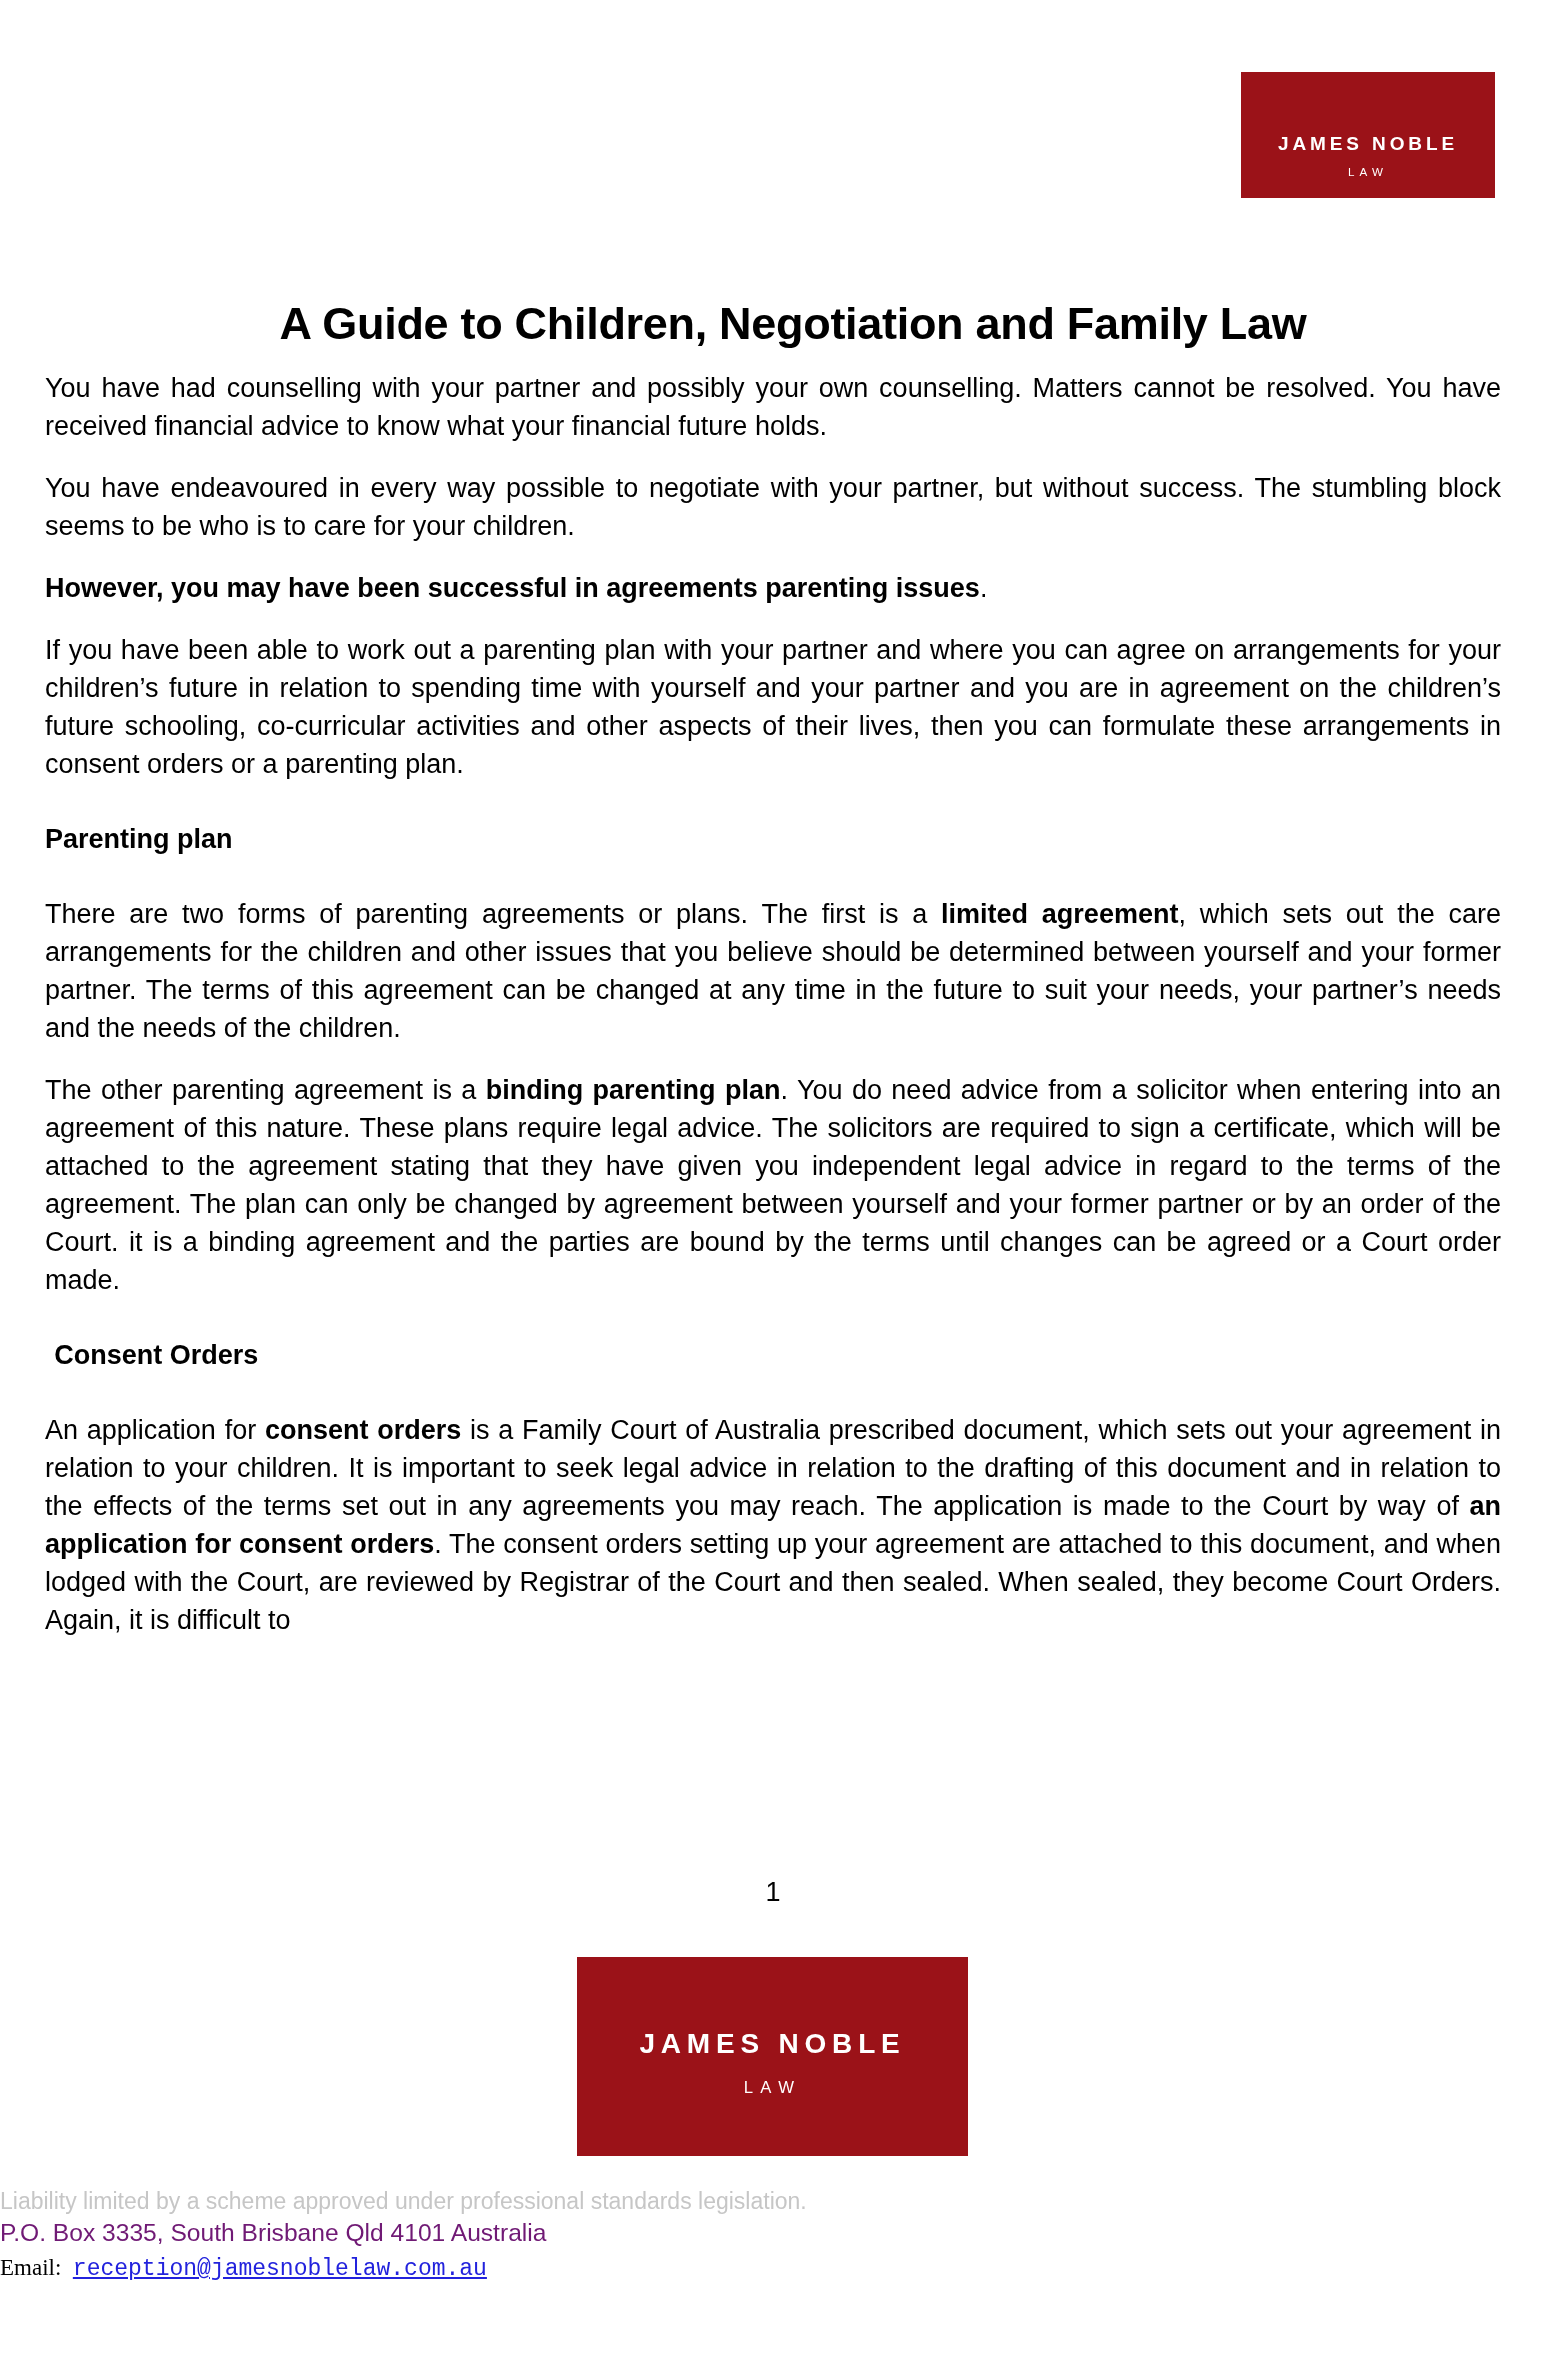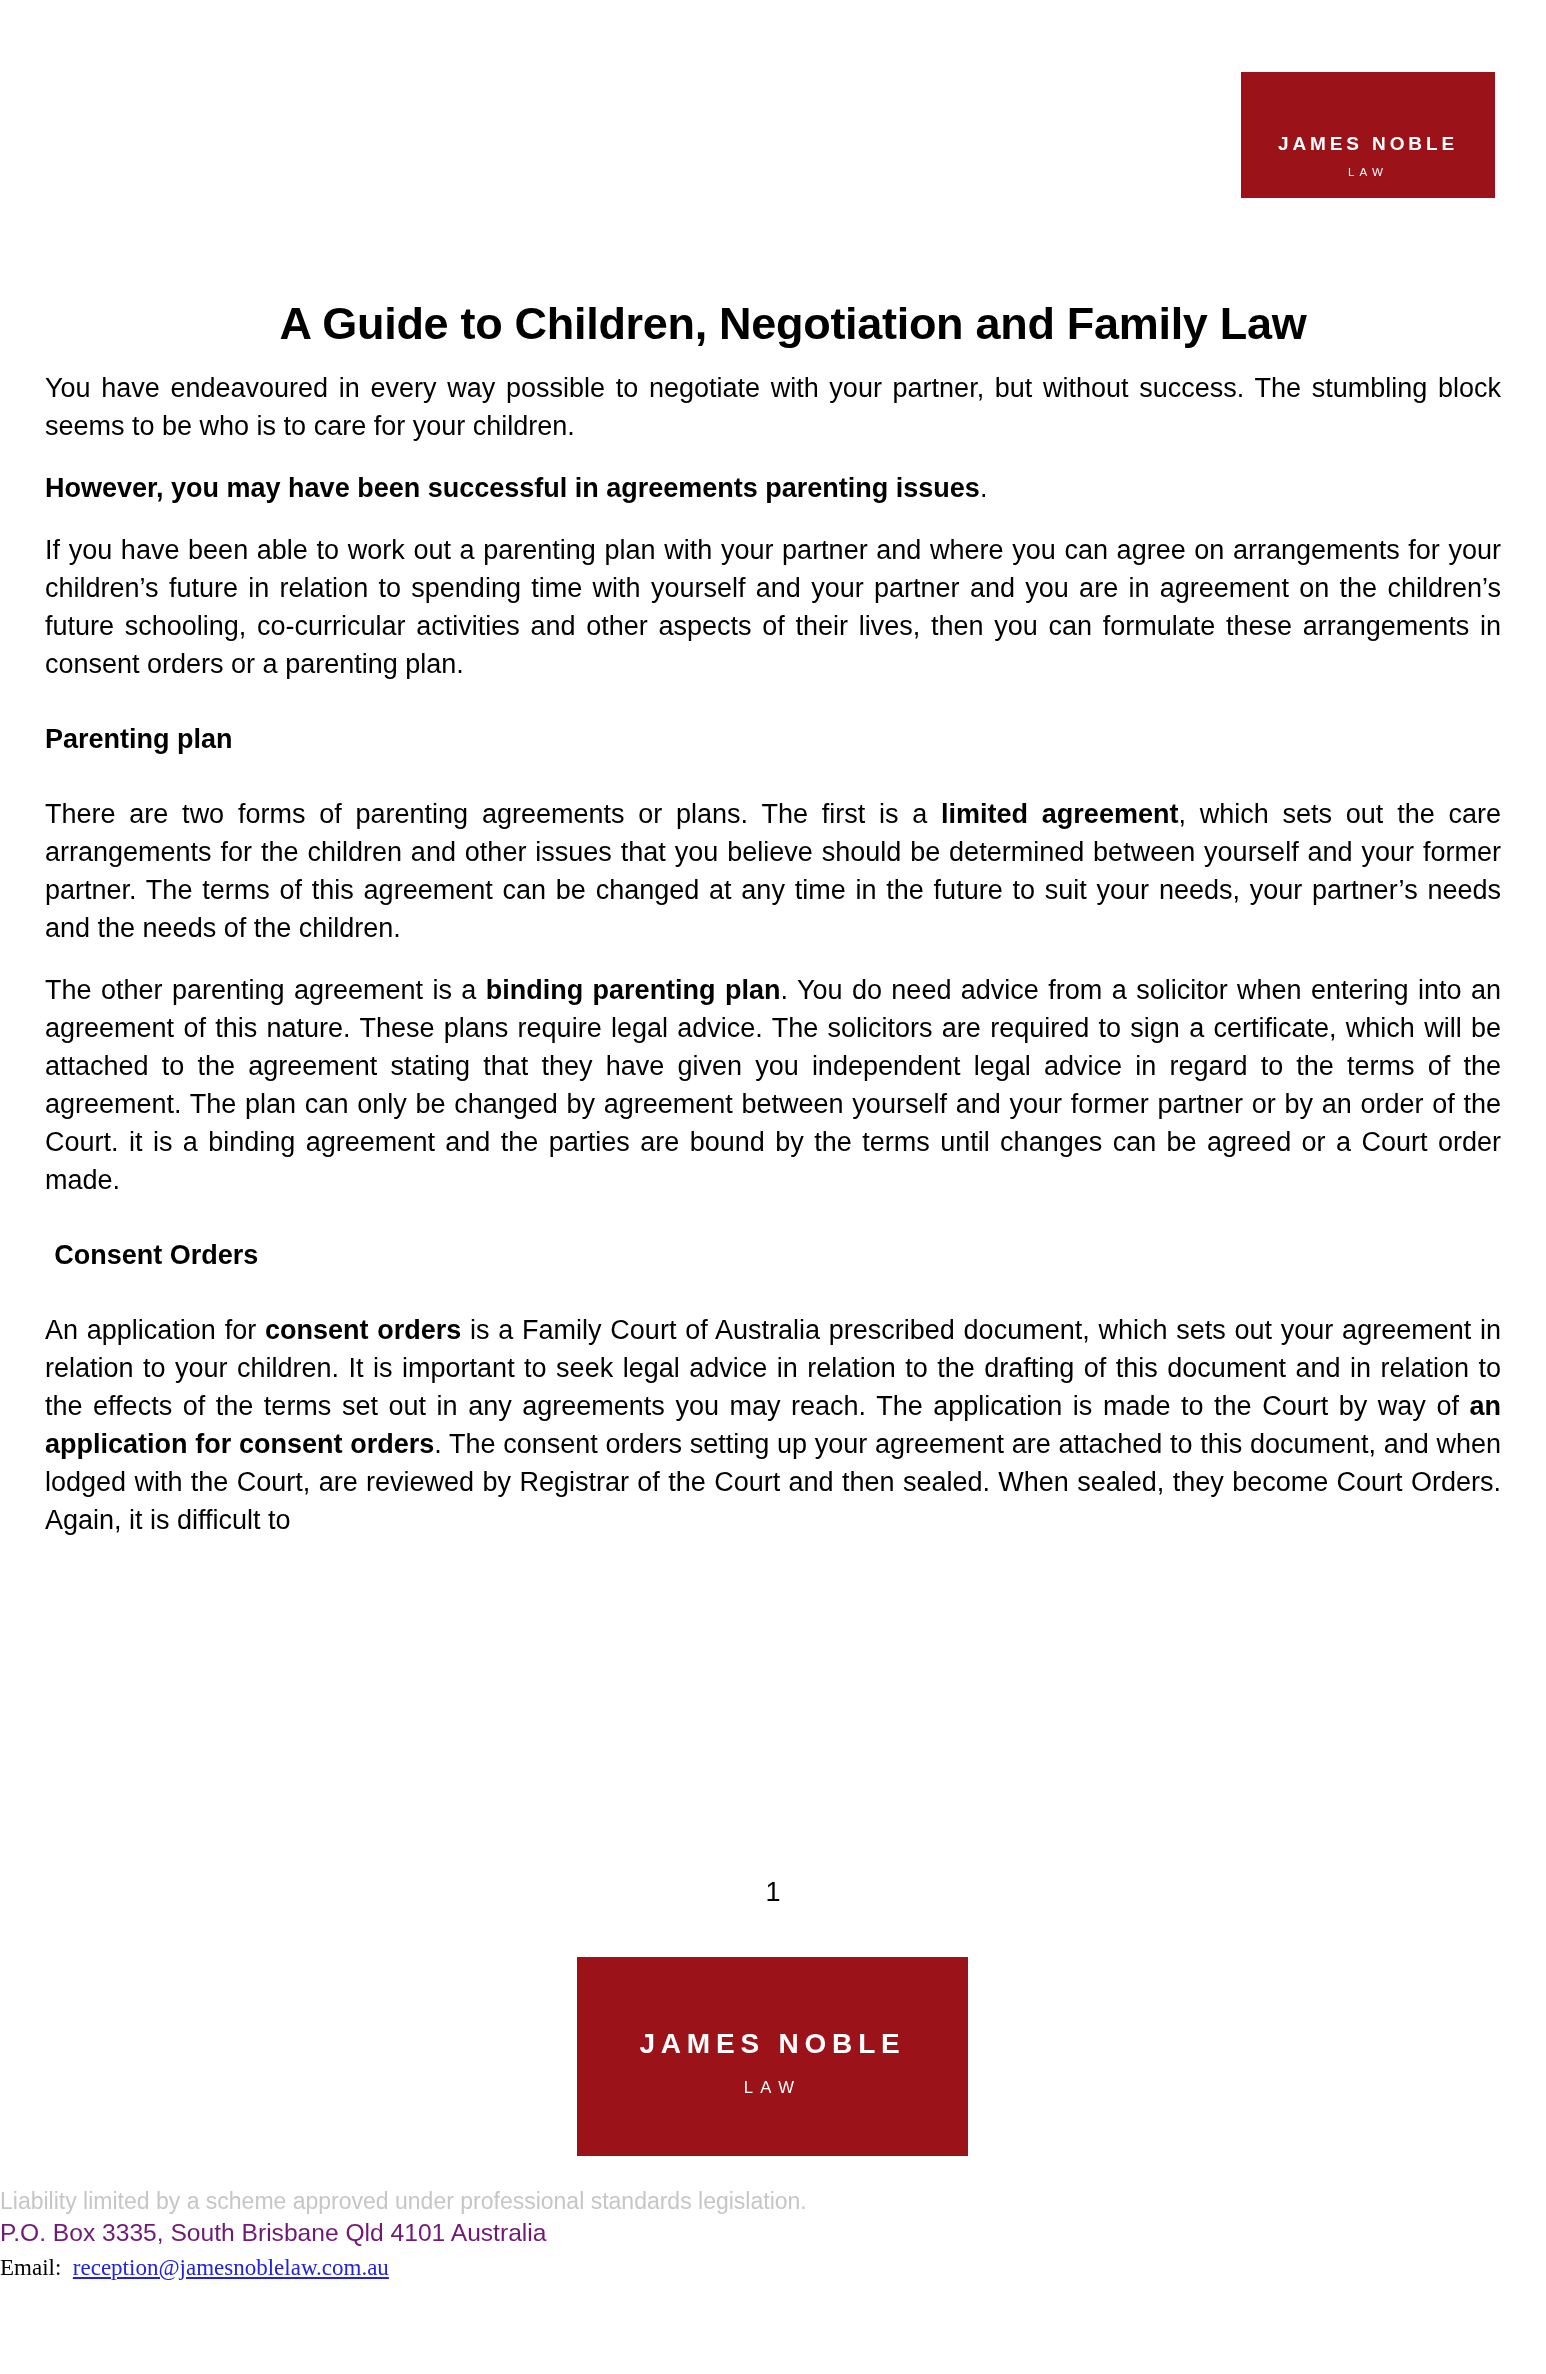--- a/index.html
+++ b/index.html
@@ -169,39 +169,40 @@
     line-height: 32px;
   }
   .footer-email-line {
     font-family: "Liberation Serif", serif;
     font-size: 23px;
     line-height: 33px;
     color: #000000;
     margin-top: 1.9px;
   }
   .footer-email-link {
-    font-family: Liberation Serif, serif;
+    font-family: Liberation Mono, monospace;
     color: #2222dd;
     text-decoration: underline;
   }
 </style>
 </head>
 <body>
 
 <div class="page">
 
   <div class="header-logo">
     <div class="brand-top">JAMES NOBLE</div>
     <div class="brand-bottom">LAW</div>
   </div>
 
   <h1 class="doc-title">A Guide to Children, Negotiation and Family Law</h1>
 
   <div class="content">
 
+    <p><span>You have had counselling with your partner and possibly your own counselling. Matters cannot be resolved. You have received financial advice to know what your financial future holds.</span></p>
 
     <p><span>You have endeavoured in every way possible to negotiate with your partner, but without success. The stumbling block seems to be who is to care for your children.</span></p>
 
     <p><b>However, you may have been successful in agreements parenting issues</b><span>.</span></p>
 
     <p><span>If you have been able to work out a parenting plan with your partner and where you can agree on arrangements for your children’s future in relation to spending time with yourself and your partner and you are in agreement on the children’s future schooling, co-curricular activities and other aspects of their lives, then you can formulate these arrangements in consent orders or a parenting plan.</span></p>
 
     <div class="spacer-sm"></div>
 
     <p class="section-heading">Parenting plan</p>

